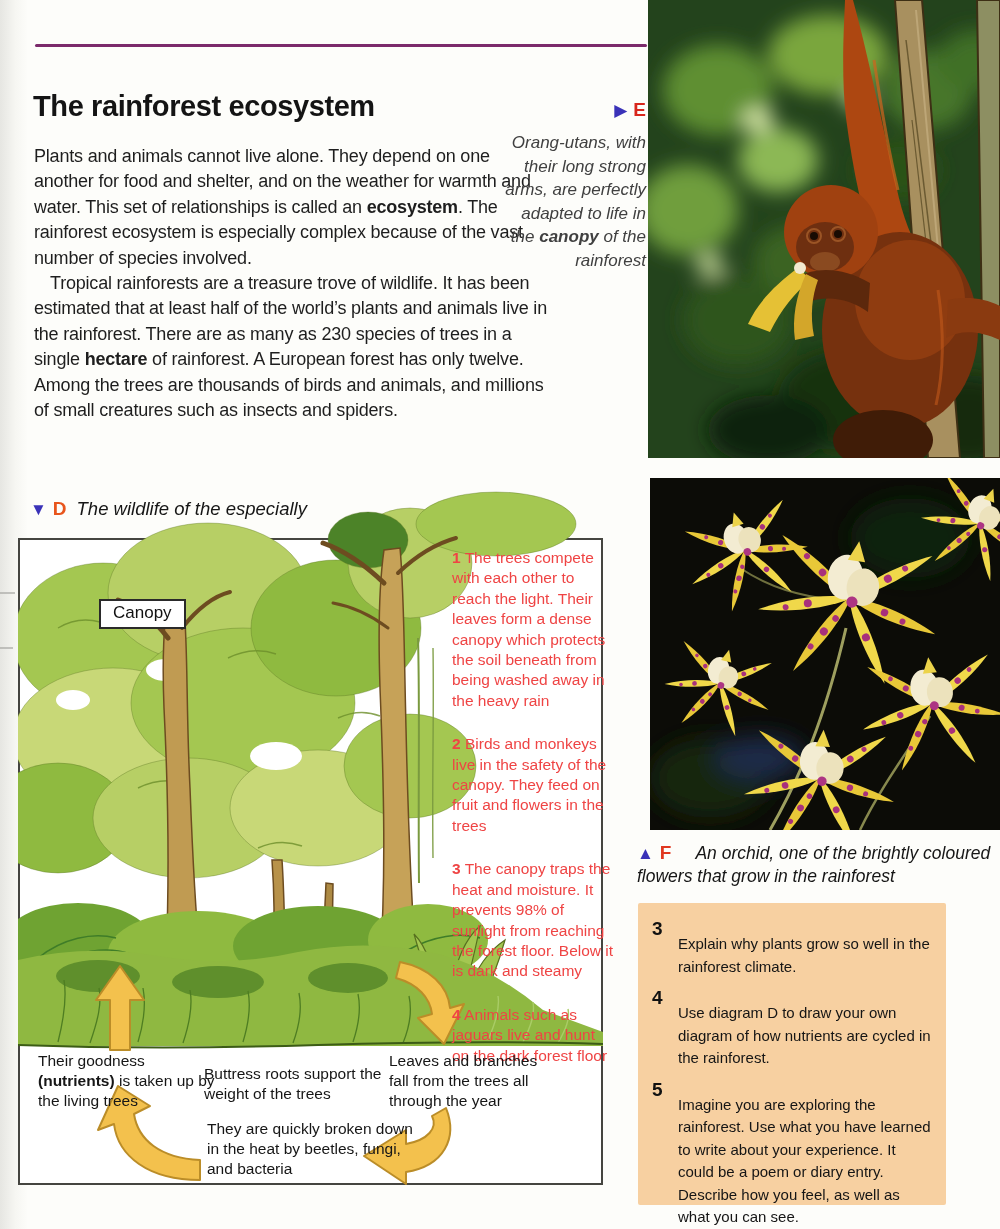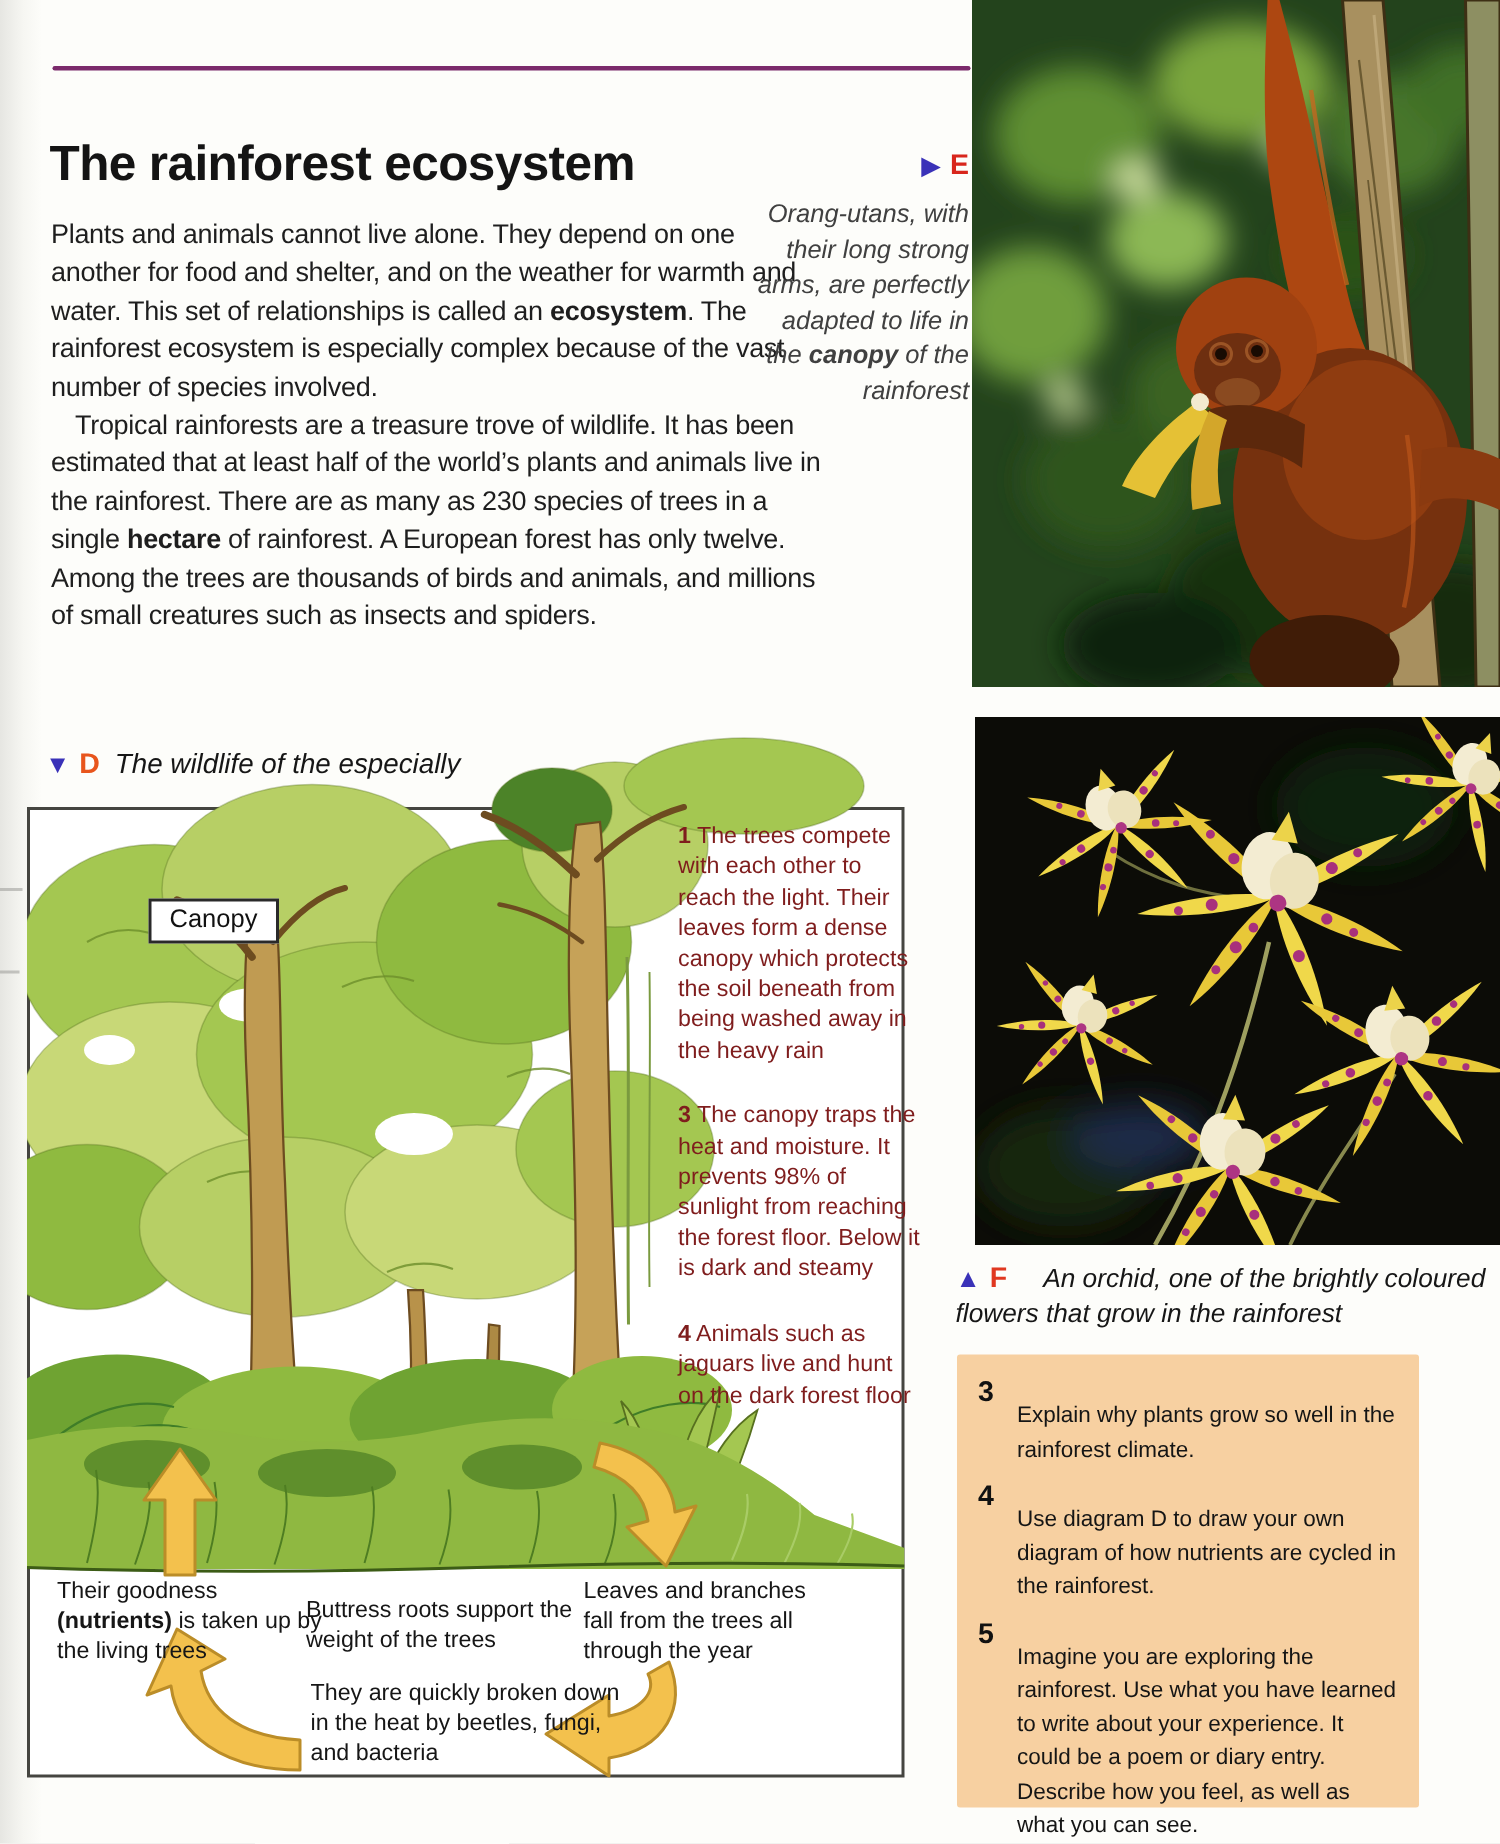--- a/index.html
+++ b/index.html
@@ -5,21 +5,21 @@
   html,body{margin:0;padding:0;background:#e9e9e6;}
   .page{
     position:relative;width:1000px;height:1229px;margin:0 auto;
     background:#fdfdfa;overflow:hidden;
     font-family:"Liberation Sans",sans-serif;color:#1e1e1e;
   }
   .edge-strip{position:absolute;left:0;top:0;width:28px;height:1229px;
     background:linear-gradient(to right,#e6e6e2,#f6f6f2 55%,rgba(253,253,250,0));}
   .edge-tick{position:absolute;height:2px;background:#9a9a98;opacity:.55;}
   .top-rule{position:absolute;left:35px;top:44px;width:612px;height:3px;background:#7b2a6b;border-radius:2px;}
-  .heading{position:absolute;left:33px;top:90px;margin:0;font-size:33px;font-weight:700;letter-spacing:-0.4px;color:#141414;}
+  .heading{position:absolute;left:33px;top:90px;margin:0;font-size:29px;font-weight:700;letter-spacing:-0.4px;color:#141414;}
   .intro{position:absolute;left:34px;top:144px;width:516px;font-size:18px;line-height:25.4px;letter-spacing:-0.2px;}
   .intro p{margin:0;}
   .intro p.p2{text-indent:16px;}
   .intro b{font-weight:700;}
 
   .photo{position:absolute;display:block;}
   .photo svg{display:block;}
 
   .caption-e{position:absolute;left:498px;top:100px;width:148px;text-align:right;}
   .marker-row{font-size:18px;line-height:20px;margin-bottom:10px;}
@@ -30,21 +30,21 @@
   .letter-f{color:#e03820;}
   .caption-e .cap-text{font-style:italic;font-size:17px;line-height:23.5px;color:#404040;}
   .cap-text b{font-weight:700;}
 
   .diagram-caption{position:absolute;left:30px;top:498px;font-size:18px;}
   .diagram-caption .cap-text{font-style:italic;margin-left:10px;font-size:18.5px;color:#161616;}
 
   .diagram-box{position:absolute;left:18px;top:538px;width:585px;height:647px;border:2px solid #454540;background:#ffffff;box-sizing:border-box;}
   .illustration{position:absolute;left:18px;top:488px;width:585px;height:697px;z-index:2;pointer-events:none;}
   .canopy-label{position:absolute;left:99px;top:599px;z-index:3;background:#fff;border:2px solid #2a2a2a;padding:2px 12px 4px 12px;font-size:17px;color:#111;}
-  .diagram-items{position:absolute;left:452px;top:548px;width:163px;z-index:3;font-size:15.5px;line-height:20.4px;color:#7f1d1d;}
+  .diagram-items{position:absolute;left:452px;top:548px;width:163px;z-index:3;font-size:15.5px;line-height:20.4px;color:#ef4444;}
   .diagram-items .ditem{margin-bottom:23px;}
   .diagram-items b{font-weight:700;}
 
   .cycle-label{position:absolute;z-index:3;font-size:15.5px;line-height:19.8px;color:#161616;}
   .cycle-label b{font-weight:700;}
   .lbl-nutrients{left:38px;top:1051px;width:184px;}
   .lbl-buttress{left:204px;top:1064px;width:180px;}
   .lbl-leaves{left:389px;top:1051px;width:160px;}
   .lbl-broken{left:207px;top:1119px;width:208px;}
 
@@ -227,20 +227,21 @@
       <path d="M382,474 C412,480 430,498 432,520 L446,516 L426,556 L400,530 L414,526 C412,510 400,496 378,490 Z"></path>
       <path d="M182,692 C130,692 100,668 96,636 L80,642 L100,598 L132,618 L116,626 C120,652 142,670 182,672 Z"></path>
       <path d="M428,620 C440,650 426,678 388,684 L388,696 L346,668 L388,642 L388,656 C410,652 420,640 414,628 Z"></path>
     </g>
   </svg>
 
   <div class="canopy-label">Canopy</div>
 
   <div class="diagram-items">
     <div class="ditem"><b>1</b> <span>The trees compete with each other to reach the light. Their leaves form a dense canopy which protects the soil beneath from being washed away in the heavy rain</span></div>
+    <div class="ditem"><b>2</b> <span>Birds and monkeys live in the safety of the canopy. They feed on fruit and flowers in the trees</span></div>
     <div class="ditem"><b>3</b> <span>The canopy traps the heat and moisture. It prevents 98% of sunlight from reaching the forest floor. Below it is dark and steamy</span></div>
     <div class="ditem"><b>4</b> <span>Animals such as jaguars live and hunt on the dark forest floor</span></div>
   </div>
 
   <div class="cycle-label lbl-nutrients"><span>Their goodness </span><b>(nutrients)</b><span> is taken up by the living trees</span></div>
   <div class="cycle-label lbl-buttress">Buttress roots support the weight of the trees</div>
   <div class="cycle-label lbl-leaves">Leaves and branches fall from the trees all through the year</div>
   <div class="cycle-label lbl-broken">They are quickly broken down in the heat by beetles, fungi, and bacteria</div>
 
   <div class="photo" style="left:650px;top:478px;">

